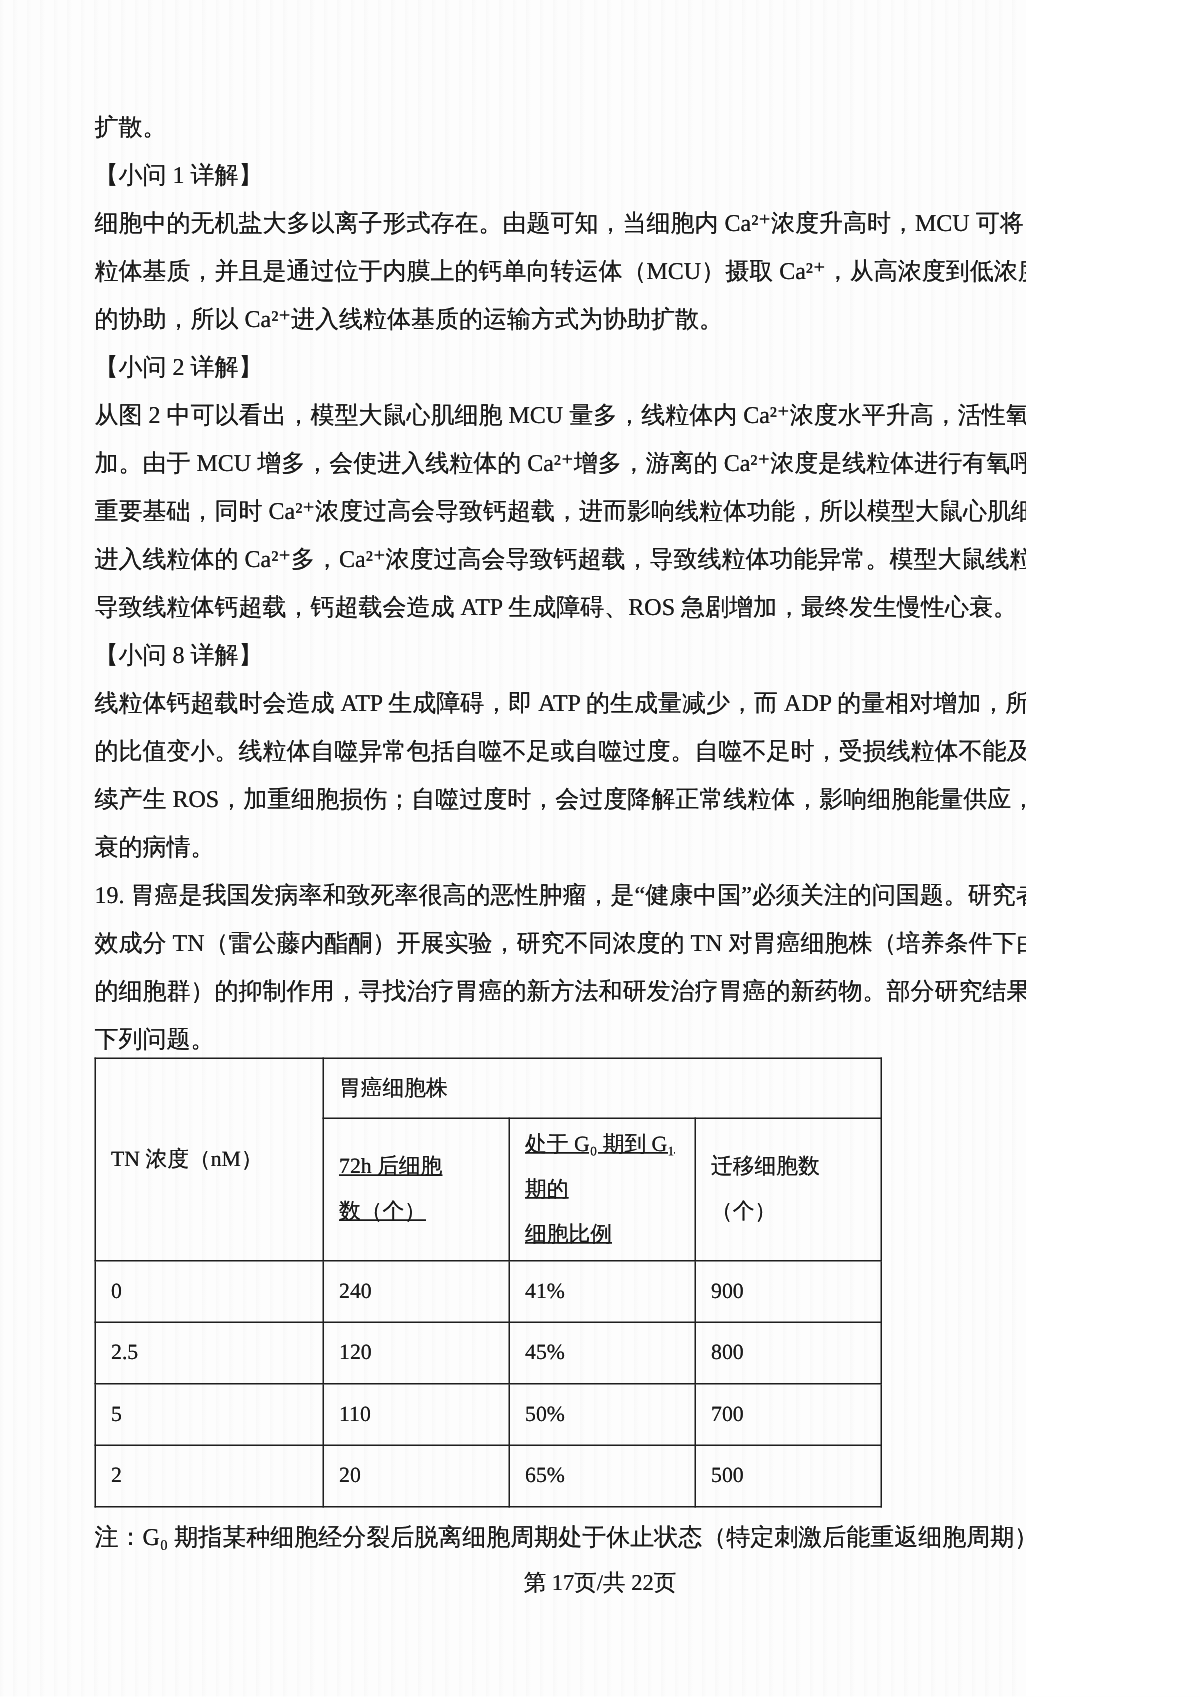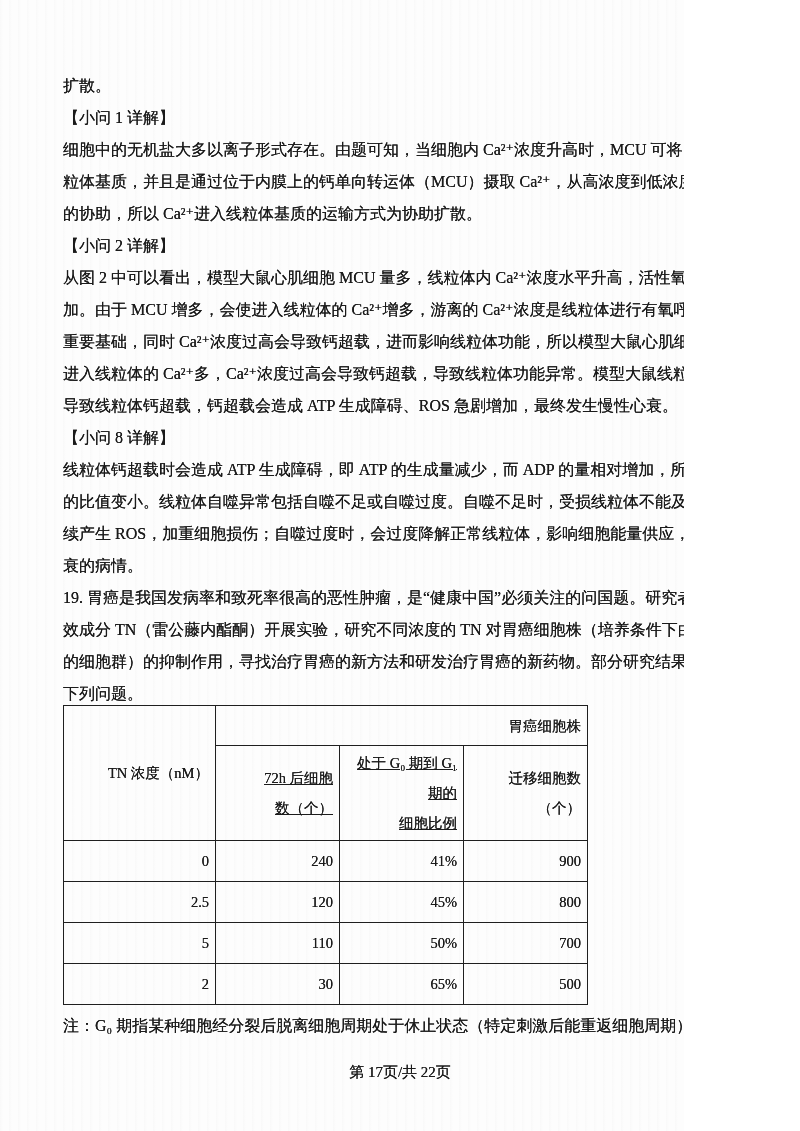--- a/index.html
+++ b/index.html
@@ -38,21 +38,21 @@
     margin-top: -5px;
     border-collapse: collapse;
     table-layout: fixed;
     width: 525px;
     font-size: 14.5px;
     color: #1b1b1b;
   }
   table.results td, table.results th {
     border: 1.5px solid #1f1f1f;
     font-weight: normal;
-    text-align: right;
+    text-align: left;
     vertical-align: middle;
     padding: 2px 6px 2px 10px;
     line-height: 30px;
     text-shadow: 0 0 0.4px currentColor;
   }
   .col1 { width: 135px; }
   .col2 { width: 89px; }
   .col3 { width: 141px; }
   .col4 { width: 160px; }
   tr.group-row    { height: 40px; }
@@ -64,21 +64,21 @@
     height: 30px;
     line-height: 30px;
     font-size: 16px;
     text-align: justify;
     text-align-last: justify;
     white-space: nowrap;
     overflow: hidden;
     text-shadow: 0 0 0.4px currentColor;
   }
   .footer {
-    margin-top: 18px;
+    margin-top: 2px;
     height: 26px;
     line-height: 26px;
     font-size: 15px;
     text-align: center;
     text-shadow: 0 0 0.3px currentColor;
   }
 </style>
 </head>
 <body>
 
@@ -136,21 +136,21 @@
         <td>800</td>
       </tr>
       <tr class="data-row">
         <td>5</td>
         <td>110</td>
         <td>50%</td>
         <td>700</td>
       </tr>
       <tr class="data-row">
         <td>2</td>
-        <td>30</td>
+        <td>20</td>
         <td>65%</td>
         <td>500</td>
       </tr>
     </tbody>
       </table>
 
     <div class="note">注：G₀ 期指某种细胞经分裂后脱离细胞周期处于休止状态（特定刺激后能重返细胞周期）；G₁ 期指细胞分</div>
     <div class="footer">第 17页/共 22页</div>
 
   </div>

